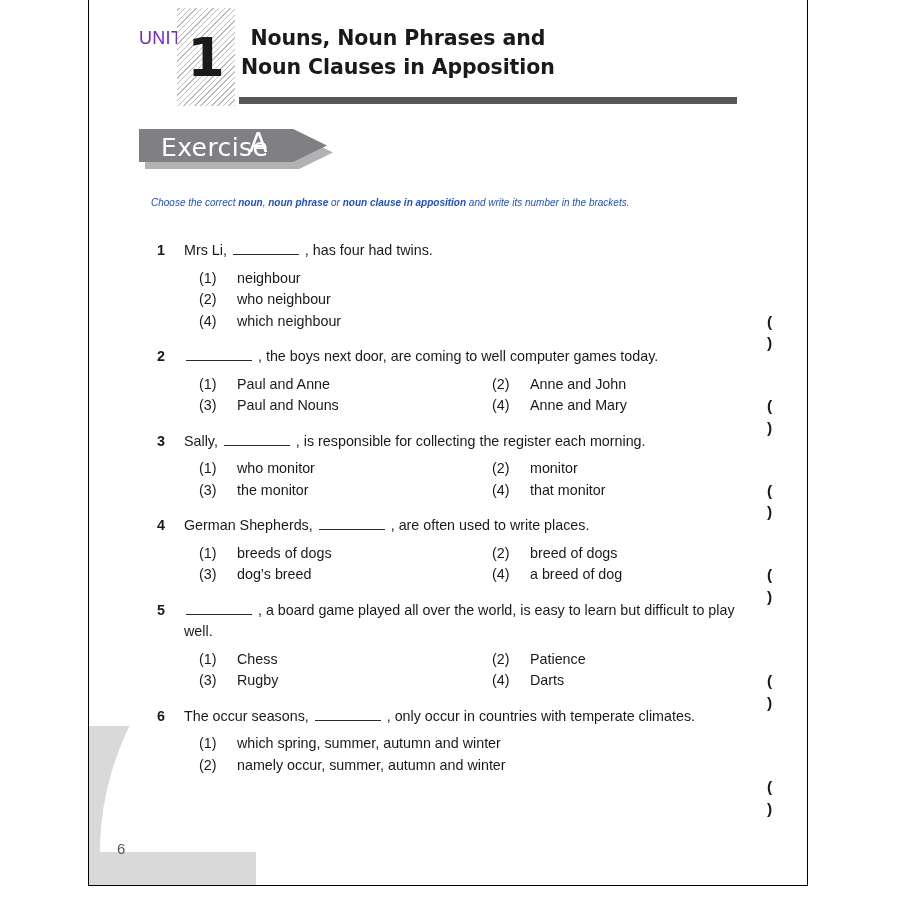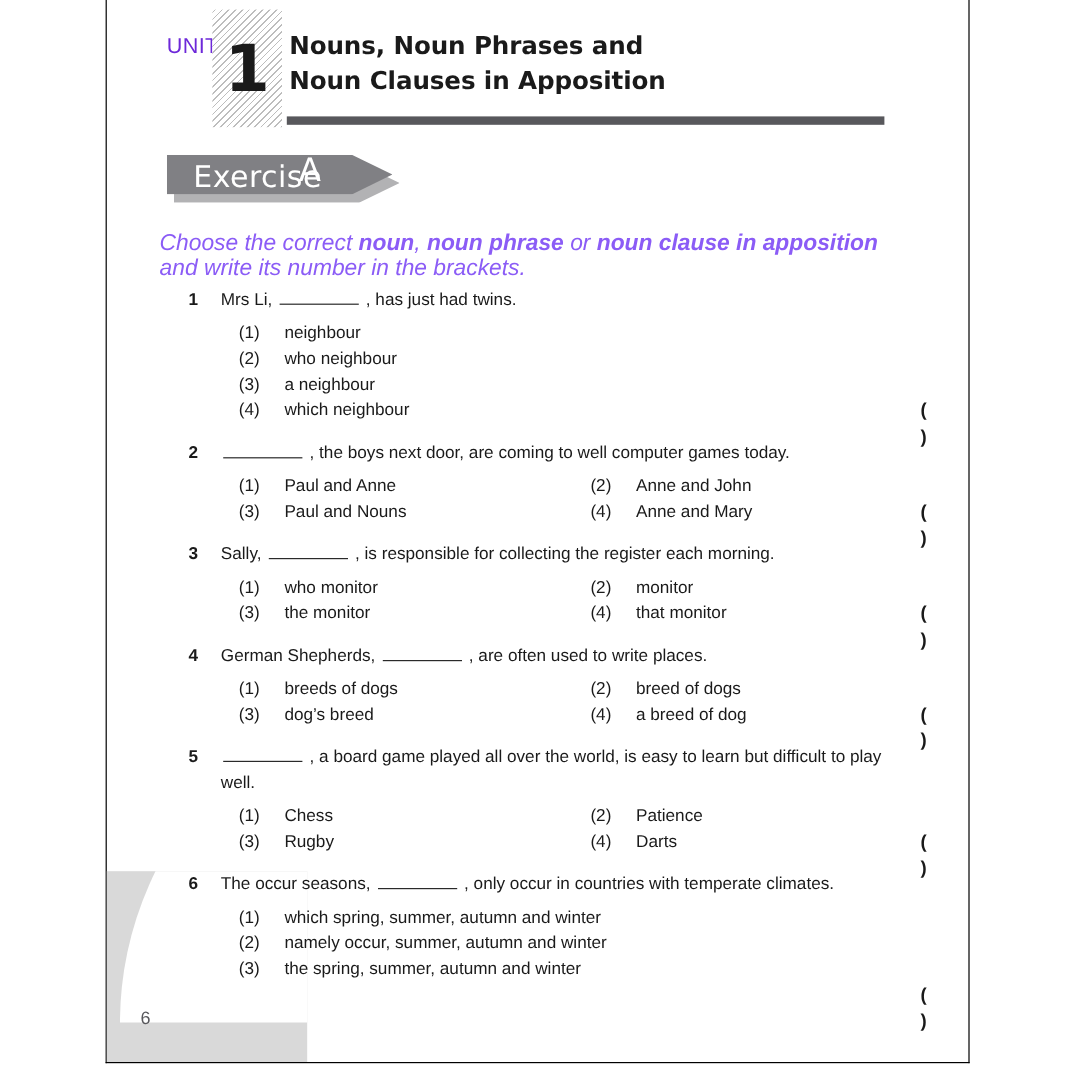--- a/index.html
+++ b/index.html
@@ -104,20 +104,21 @@
   #unit-title {
     position: absolute;
     left: 152px;
     top: 24px;
     font-size: 20.5px;
     font-weight: bold;
     color: #1a1a1a;
     line-height: 29px;
     font-family: "DejaVu Sans", sans-serif;
     letter-spacing: -0.1px;
+    text-align: center;
   }
   #title-rule {
     position: absolute;
     left: 150px;
     top: 97px;
     width: 498px;
     height: 7px;
     background: #58585c;
   }
 
@@ -161,26 +162,26 @@
     left: 110px;
     top: -2px;
     font-size: 27px;
     color: #ffffff;
     font-family: "DejaVu Sans", sans-serif;
   }
 
   
   #instruction {
     position: absolute;
-    left: 44px;
+    left: 62px;
     top: 192px;
     width: 610px;
-    font-size: 19px;
+    font-size: 10px;
     font-style: italic;
-    color: #8b5cf6;
+    color: #1d4ed8;
     line-height: 21px;
   }
   #instruction b { font-weight: bold; }
 
   
   #questions {
     position: absolute;
     left: 0px;
     top: 240px;
     width: 100%;
@@ -270,30 +271,27 @@
     <div id="exercise-label">Exercise</div>
     <div id="exercise-letter">A</div>
   </div>
 
   <div id="instruction">
     <span>Choose the correct </span><b>noun</b><span>, </span><b>noun phrase</b><span> or </span><b>noun clause in apposition</b><span> and write its number in the brackets.</span>
   </div>
 
   <div id="questions">
       <div class="question">
-        <div class="q-stem"><span class="q-number">1</span><span>Mrs Li, </span><span class="blank"></span><span> , has just had twins.</span></div>
+        <div class="q-stem"><span class="q-number">1</span><span>Mrs Li, </span><span class="blank"></span><span> , has four had twins.</span></div>
         <div class="options">
           <div class="opt-row">
             <div class="opt col1"><span class="opt-tag">(1)</span><span>neighbour</span></div>
           </div>
           <div class="opt-row">
             <div class="opt col1"><span class="opt-tag">(2)</span><span>who neighbour</span></div>
-          </div>
-          <div class="opt-row">
-            <div class="opt col1"><span class="opt-tag">(3)</span><span>a neighbour</span></div>
           </div>
           <div class="opt-row">
             <div class="opt col1"><span class="opt-tag">(4)</span><span>which neighbour</span></div>
             <div class="brackets"><span>(</span><span class="bk-space"></span><span>)</span></div>
           </div>
         </div>
       </div>
       <div class="question">
         <div class="q-stem"><span class="q-number">2</span><span class="blank"></span><span> , the boys next door, are coming to well computer games today.</span></div>
         <div class="options">
@@ -353,22 +351,19 @@
       <div class="question">
         <div class="q-stem"><span class="q-number">6</span><span>The occur seasons, </span><span class="blank"></span><span> , only occur in countries with temperate climates.</span></div>
         <div class="options">
           <div class="opt-row">
             <div class="opt col1"><span class="opt-tag">(1)</span><span>which spring, summer, autumn and winter</span></div>
           </div>
           <div class="opt-row">
             <div class="opt col1"><span class="opt-tag">(2)</span><span>namely occur, summer, autumn and winter</span></div>
           </div>
           <div class="opt-row">
-            <div class="opt col1"><span class="opt-tag">(3)</span><span>the spring, summer, autumn and winter</span></div>
-          </div>
-          <div class="opt-row">
             <div class="brackets"><span>(</span><span class="bk-space"></span><span>)</span></div>
           </div>
         </div>
       </div>
     </div>
 
 </div>
 
 </body></html>

